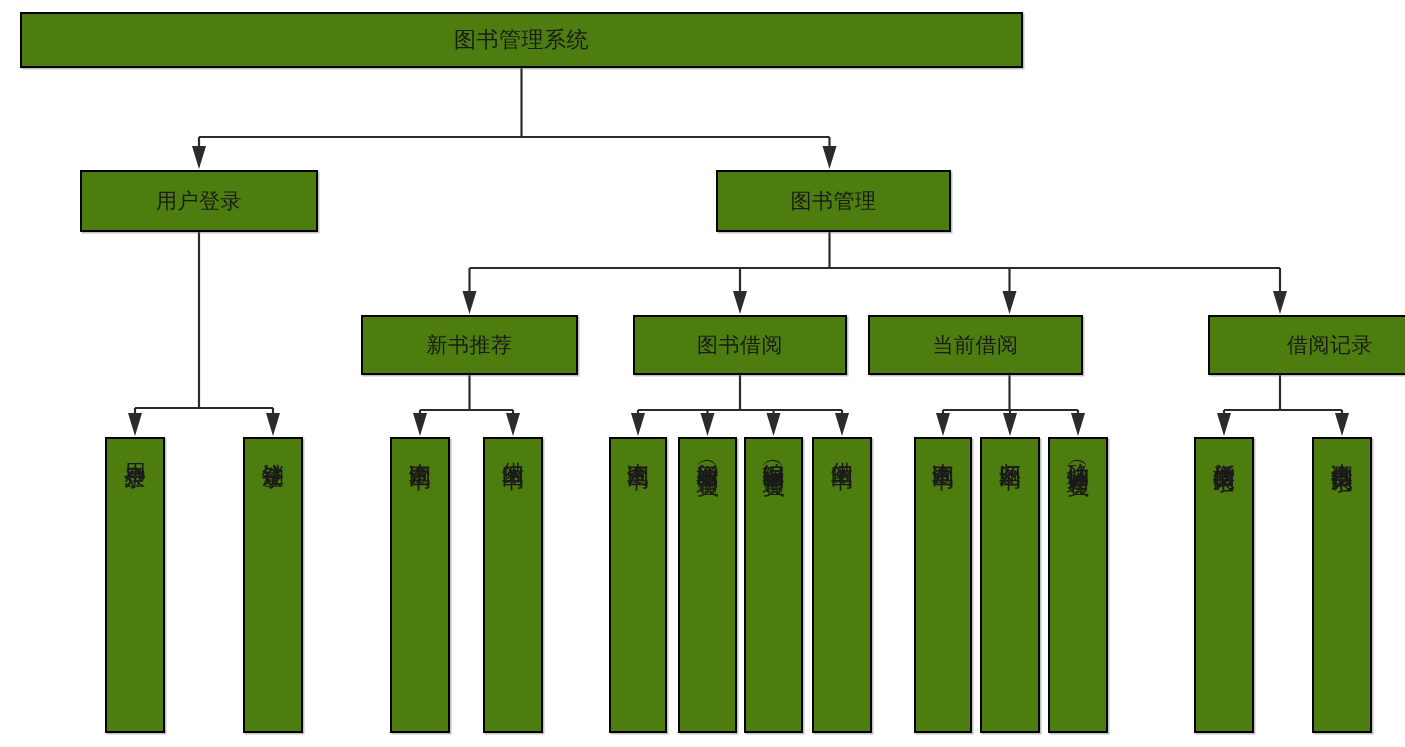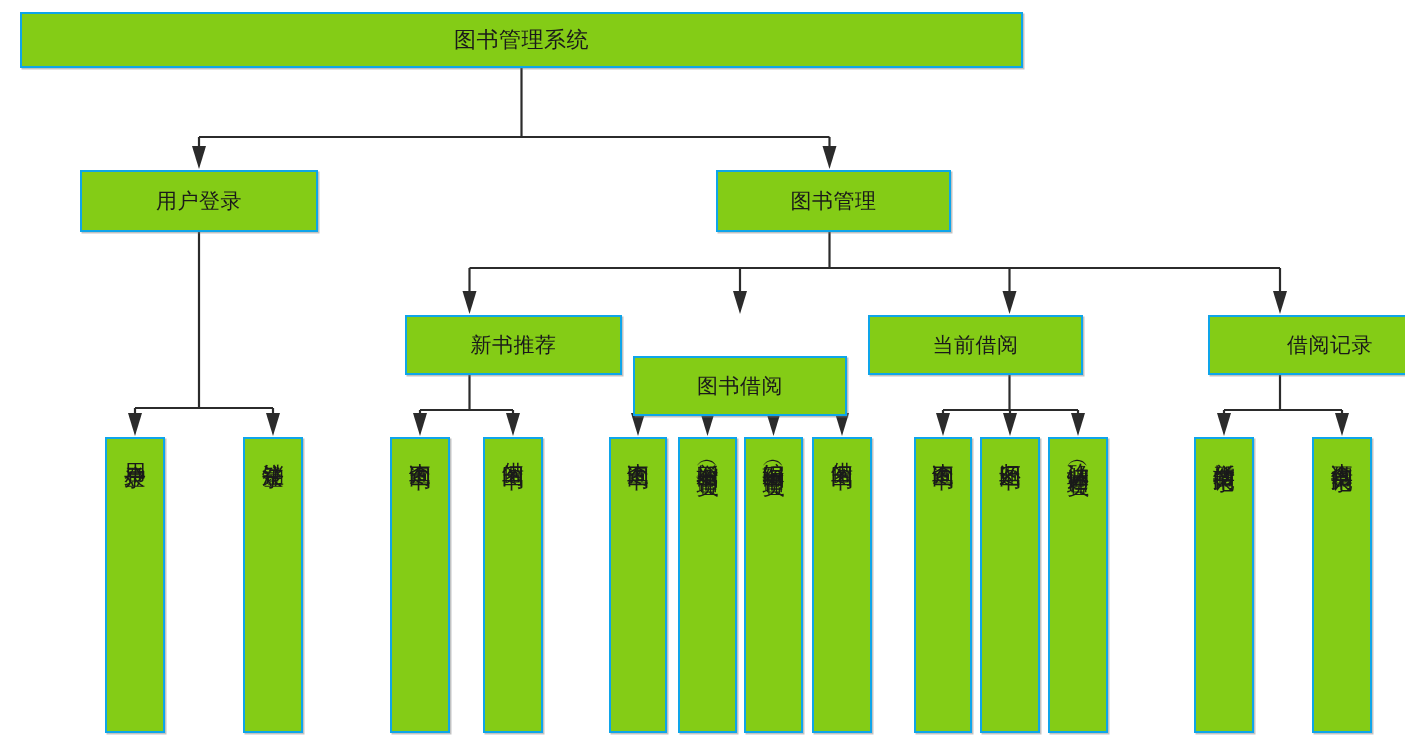--- a/index.html
+++ b/index.html
@@ -16,22 +16,22 @@
     position: relative;
   }
   #diagram-root {
     position: relative;
     width: 1405px;
     height: 747px;
   }
   .node {
     position: absolute;
     box-sizing: border-box;
-    background: #84cc16;
-    border: 2px solid #0ea5e9;
+    background: #4d7c0f;
+    border: 2px solid #000000;
     box-shadow: 1.5px 1.5px 0 rgba(120,120,120,0.45);
     display: flex;
     align-items: center;
     justify-content: center;
     overflow: hidden;
   }
   .node .node-label {
     color: #1a1a1a;
     text-align: center;
     line-height: 1.18;
@@ -158,24 +158,24 @@
   <div id="node-layer">
       <div class="node horizontal root" style="left: 20px; top: 12px; width: 1003px; height: 56px;">
         <span class="node-label">图书管理系统</span>
       </div>
       <div class="node horizontal" style="left: 80px; top: 170px; width: 238px; height: 62px;">
         <span class="node-label">用户登录</span>
       </div>
       <div class="node horizontal" style="left: 716px; top: 170px; width: 235px; height: 62px;">
         <span class="node-label">图书管理</span>
       </div>
-      <div class="node horizontal" style="left: 361px; top: 315px; width: 217px; height: 60px; margin-left: 44px;">
+      <div class="node horizontal" style="left: 361px; top: 315px; width: 217px; height: 60px;">
         <span class="node-label">新书推荐</span>
       </div>
-      <div class="node horizontal" style="left: 633px; top: 315px; width: 214px; height: 60px; margin-top: 41px;">
+      <div class="node horizontal" style="left: 633px; top: 315px; width: 214px; height: 60px;">
         <span class="node-label">图书借阅</span>
       </div>
       <div class="node horizontal" style="left: 868px; top: 315px; width: 215px; height: 60px;">
         <span class="node-label">当前借阅</span>
       </div>
       <div class="node horizontal" style="left: 1208px; top: 315px; width: 244px; height: 60px;">
         <span class="node-label">借阅记录</span>
       </div>
       <div class="node vertical" style="left: 105px; top: 437px; width: 60px; height: 296px;">
         <span class="node-label">用户登录</span>

